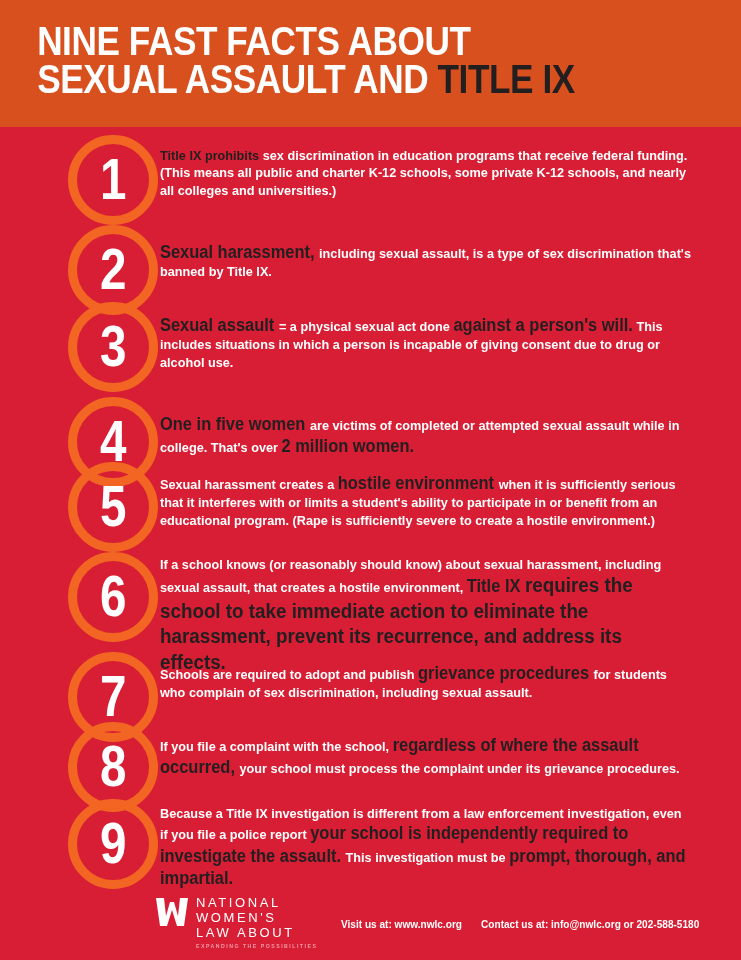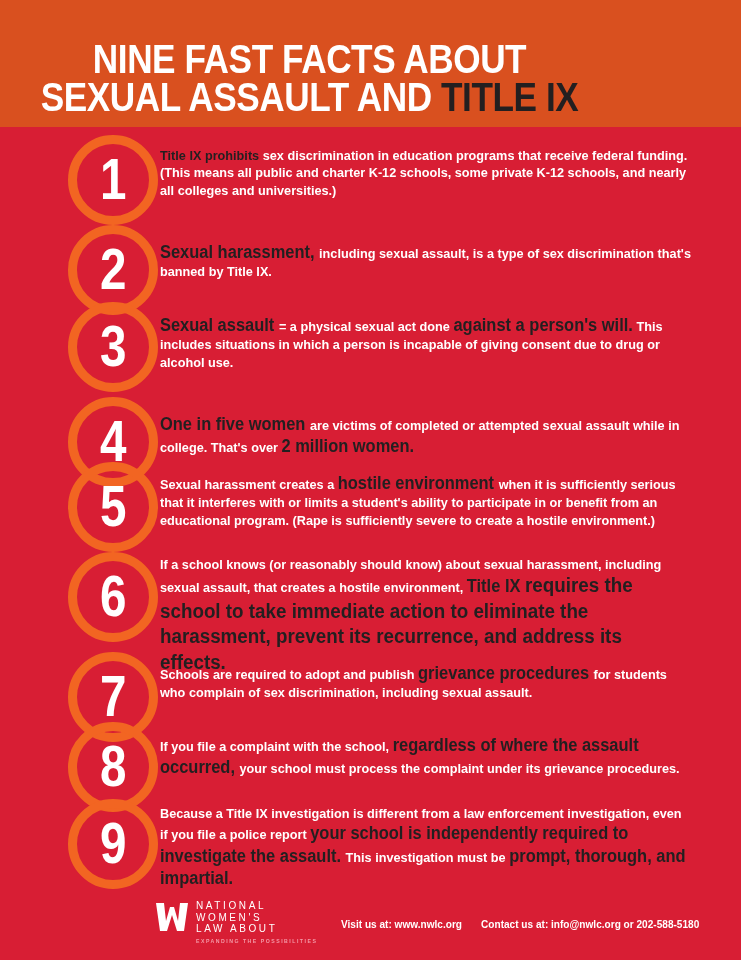--- a/index.html
+++ b/index.html
@@ -22,24 +22,24 @@
   .header-band {
     position: absolute;
     top: 0;
     left: 0;
     width: 741px;
     height: 127px;
     background: #d9501f;
   }
   .header-title {
     position: absolute;
-    top: 40px;
+    top: 22px;
     left: 0;
     width: 619px;
-    text-align: center;
+    text-align: left;
     line-height: 0.95;
     font-weight: bold;
     letter-spacing: -0.5px;
   }
   .header-line {
     display: block;
     font-size: 40px;
     font-weight: bold;
     font-stretch: condensed;
     transform: scaleX(0.88);
@@ -143,21 +143,21 @@
     margin-right: 7px;
     margin-top: 1px;
   }
   .logo-words {
     display: flex;
     flex-direction: column;
     justify-content: flex-start;
   }
   .logo-line {
     color: #ffffff;
-    font-size: 10px;
+    font-size: 13px;
     letter-spacing: 2.6px;
     line-height: 1.18;
     font-weight: normal;
   }
   .logo-tag {
     color: #f49aa8;
     font-size: 5.2px;
     letter-spacing: 1.5px;
     margin-top: 3px;
     font-weight: bold;

